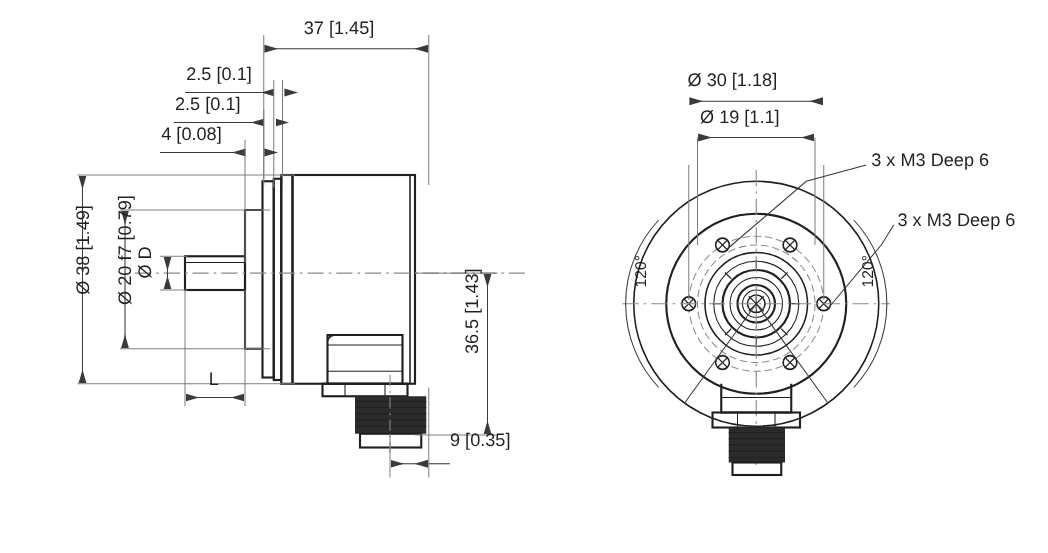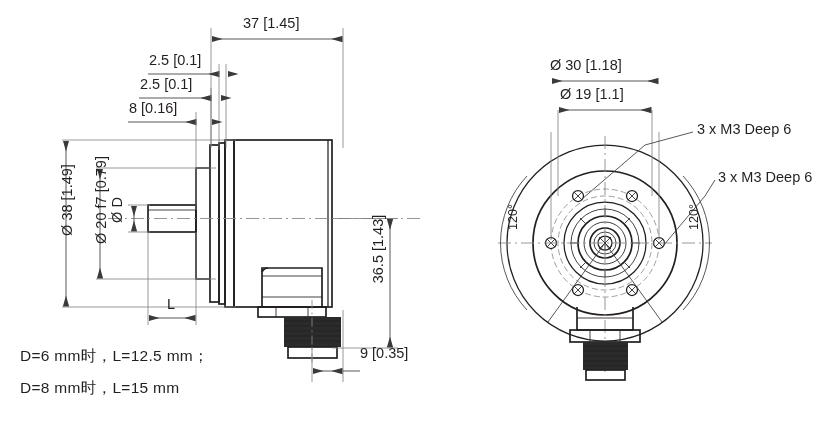--- a/index.html
+++ b/index.html
@@ -240,21 +240,21 @@
 
   <div style="position:absolute;left:149px;top:52px;" class="txt">
     <span>2.5 [0.1]</span>
   </div>
 
   <div style="position:absolute;left:140px;top:76px;" class="txt">
     <span>2.5 [0.1]</span>
   </div>
 
   <div style="position:absolute;left:129px;top:100px;" class="txt">
-    <span>8 [0.16]</span>
+    <span>4 [0.08]</span>
   </div>
 
   <div style="position:absolute;left:-3px;top:192px;width:140px;
               text-align:center;transform:rotate(-90deg);" class="txt">
     <span>Ø 38 [1.49]</span>
   </div>
 
   <div style="position:absolute;left:21px;top:192px;width:160px;
               text-align:center;transform:rotate(-90deg);" class="txt">
     <span>Ø 20 f7 [0.79]</span>
@@ -272,26 +272,20 @@
 
   <div style="position:absolute;left:318px;top:241px;width:120px;
               text-align:center;transform:rotate(-90deg);" class="txt">
     <span>36.5 [1.43]</span>
   </div>
 
   <div style="position:absolute;left:360px;top:345px;" class="txt">
     <span>9 [0.35]</span>
   </div>
 
-  <div style="position:absolute;left:20px;top:346px;letter-spacing:0.3px;" class="txt txt-note">
-    <span>D=6 mm时，L=12.5 mm；</span>
-  </div>
-  <div style="position:absolute;left:20px;top:378px;letter-spacing:0.3px;" class="txt txt-note">
-    <span>D=8 mm时，L=15 mm</span>
-  </div>
 
   <div style="position:absolute;left:550px;top:57px;" class="txt">
     <span>Ø 30 [1.18]</span>
   </div>
 
   <div style="position:absolute;left:560px;top:86px;" class="txt">
     <span>Ø 19 [1.1]</span>
   </div>
 
   <div style="position:absolute;left:697px;top:121px;" class="txt">

